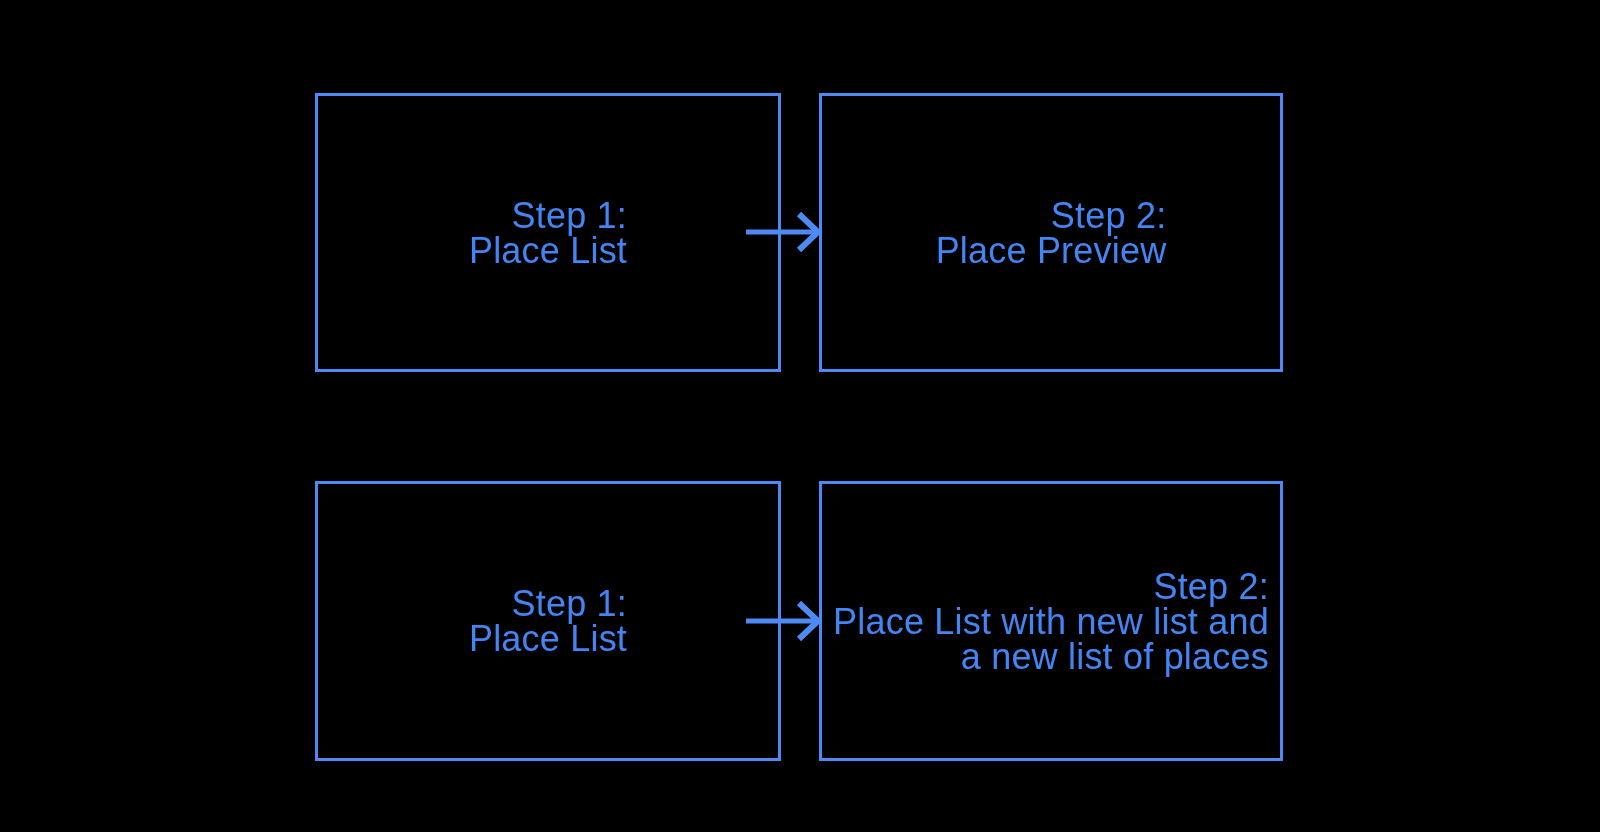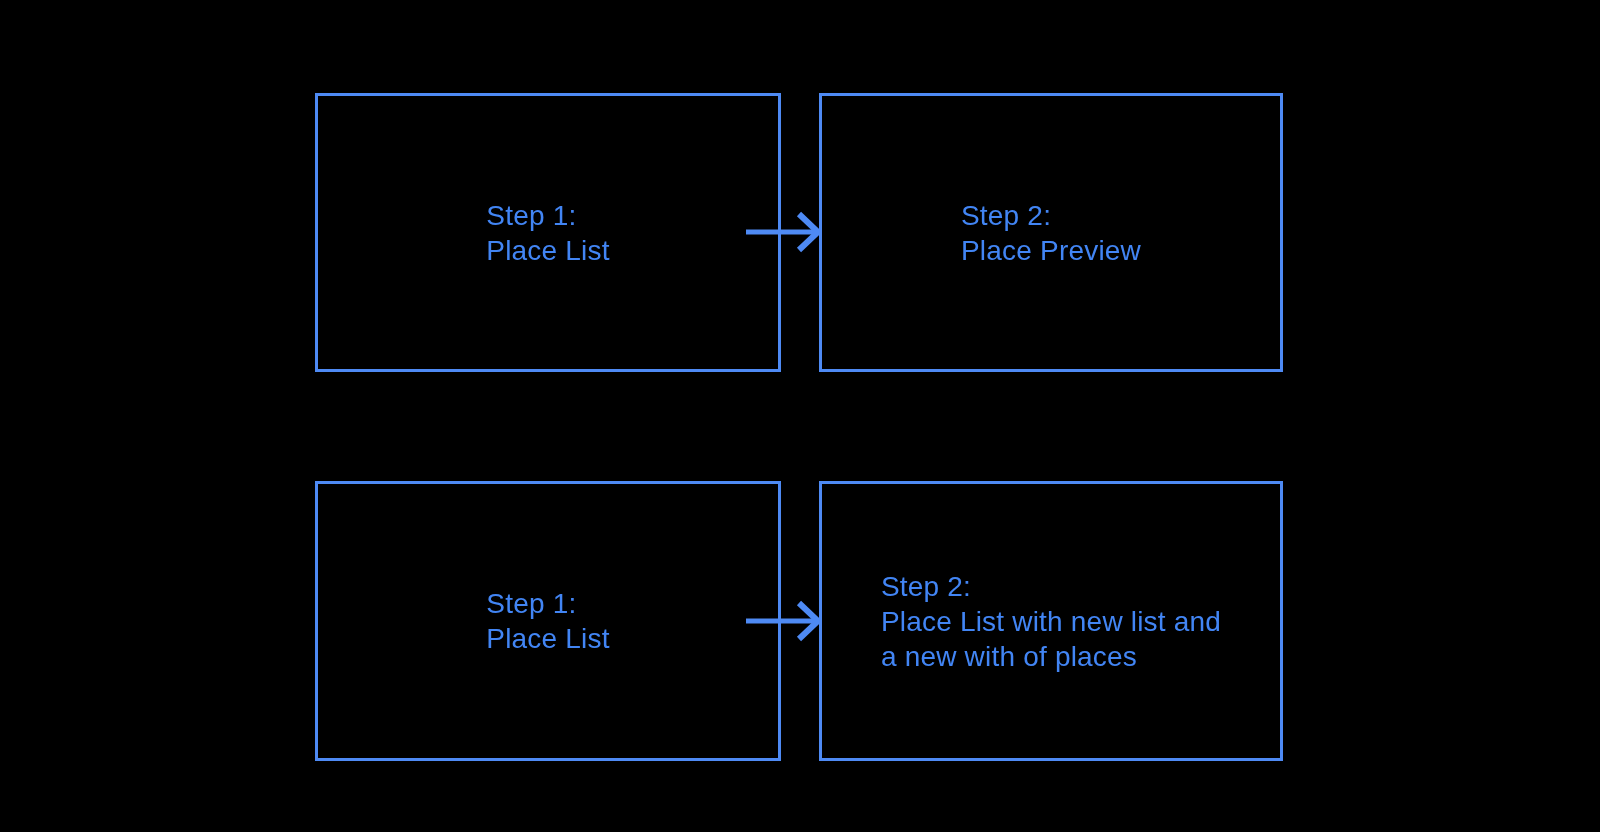--- a/index.html
+++ b/index.html
@@ -20,24 +20,24 @@
     border: 3px solid var(--box-border, #4e8af4);
     display: flex;
     align-items: center;
     justify-content: center;
   }
   .box-r1b1 { left: 315px; top: 93px;  width: 466px; height: 279px; }
   .box-r1b2 { left: 819px; top: 93px;  width: 464px; height: 279px; }
   .box-r2b1 { left: 315px; top: 481px; width: 466px; height: 280px; }
   .box-r2b2 { left: 819px; top: 481px; width: 464px; height: 280px; }
   .box-text {
-    text-align: left;
+    text-align: right;
     color: var(--box-text, #4285f4);
     font-family: "Liberation Sans", sans-serif;
-    font-size: 28px;
+    font-size: 36px;
     line-height: 35px;
     font-weight: 500;
     letter-spacing: 0.2px;
   }
   svg.arrow {
     position: absolute;
     width: 76px;
     height: 44px;
     display: block;
   }
@@ -88,17 +88,17 @@
 
   <svg class="arrow arrow-r2" viewBox="0 0 76 44" xmlns="http://www.w3.org/2000/svg">
     <line x1="1" y1="22" x2="70" y2="22"></line>
     <path d="M54 4 L73 22 L54 40"></path>
   </svg>
 
   <div class="box box-r2b2">
     <div class="box-text">
       <div>Step 2:</div>
       <div>Place List with new list and</div>
-      <div>a new with of places</div>
+      <div>a new list of places</div>
     </div>
   </div>
 
 </div>
 
 </body></html>

